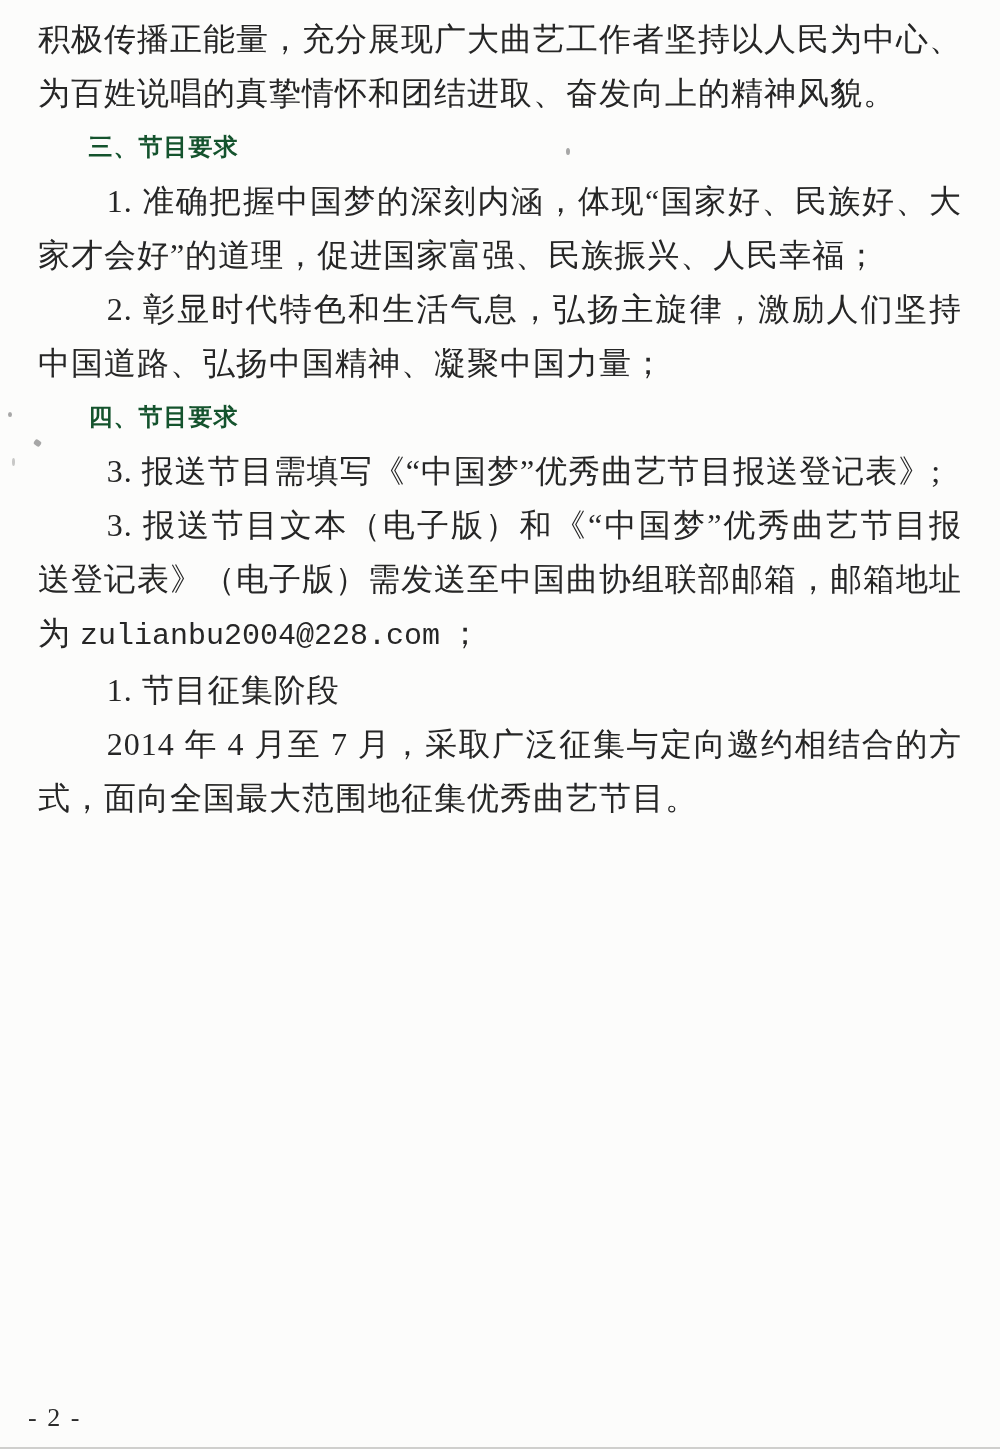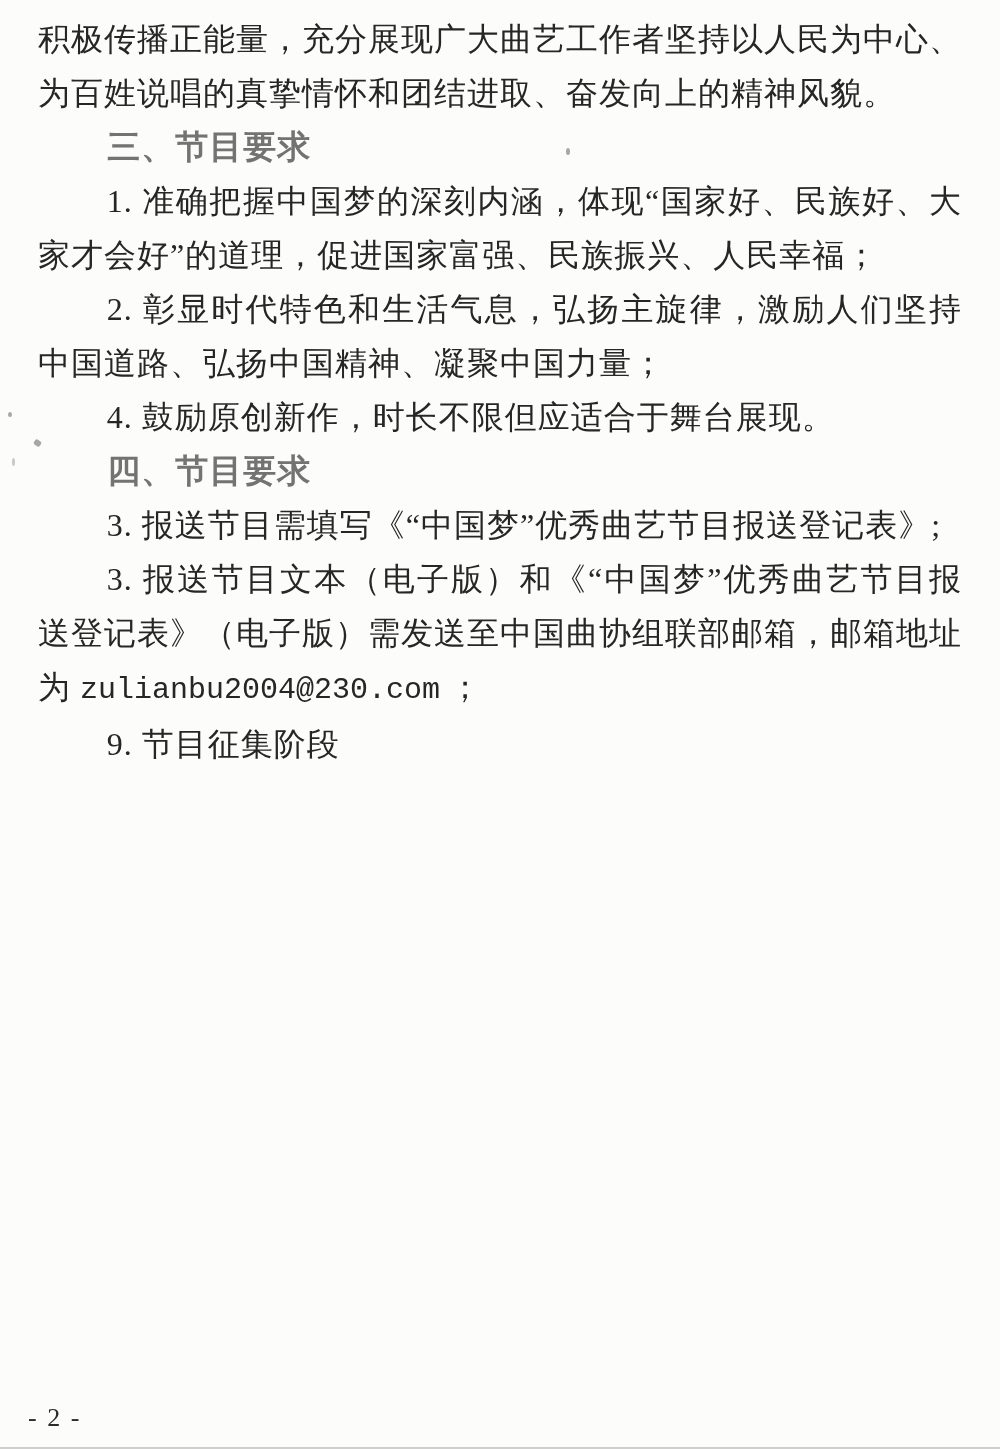--- a/index.html
+++ b/index.html
@@ -33,24 +33,24 @@
     letter-spacing: 1px;
     word-break: break-all;
   }
   .para.indent {
     text-indent: 2.15em;
   }
   .heading {
     margin: 0;
     font-family: "Liberation Sans", "DejaVu Sans", sans-serif;
     font-weight: 700;
-    font-size: 33px;
+    font-size: 24px;
     line-height: 54px;
     text-indent: 2.1em;
-    color: #737373;
+    color: #14532d;
     letter-spacing: 1px;
   }
   .mono {
     font-family: "Liberation Mono", "DejaVu Sans Mono", monospace;
     font-size: 30px;
     letter-spacing: 0;
   }
   .page-number {
     position: absolute;
     left: 28px;
@@ -74,25 +74,25 @@
 </style>
 </head>
 <body>
 
 <div class="page">
   <div class="content">
     <p class="para">积极传播正能量，充分展现广大曲艺工作者坚持以人民为中心、为百姓说唱的真挚情怀和团结进取、奋发向上的精神风貌。</p>
     <p class="heading">三、节目要求</p>
     <p class="para indent">1. 准确把握中国梦的深刻内涵，体现“国家好、民族好、大家才会好”的道理，促进国家富强、民族振兴、人民幸福；</p>
     <p class="para indent">2. 彰显时代特色和生活气息，弘扬主旋律，激励人们坚持中国道路、弘扬中国精神、凝聚中国力量；</p>
-    <p class="para indent">4. 鼓励原创新作，时长不限但应适合于舞台展现。</p>
     <p class="heading">四、节目要求</p>
     <p class="para indent">3. 报送节目需填写《“中国梦”优秀曲艺节目报送登记表》;</p>
-    <p class="para indent"><span>3. 报送节目文本（电子版）和《“中国梦”优秀曲艺节目报送登记表》（电子版）需发送至中国曲协组联部邮箱，邮箱地址为 </span><span class="mono">zulianbu2004@230.com</span><span> ；</span></p>
-    <p class="para indent">9. 节目征集阶段</p>
+    <p class="para indent"><span>3. 报送节目文本（电子版）和《“中国梦”优秀曲艺节目报送登记表》（电子版）需发送至中国曲协组联部邮箱，邮箱地址为 </span><span class="mono">zulianbu2004@228.com</span><span> ；</span></p>
+    <p class="para indent">1. 节目征集阶段</p>
+    <p class="para indent">2014 年 4 月至 7 月，采取广泛征集与定向邀约相结合的方式，面向全国最大范围地征集优秀曲艺节目。</p>
   </div>
 
   <div class="page-number">- 2 -</div>
 
   <div class="speck s1"></div>
   <div class="speck s2"></div>
   <div class="speck s3"></div>
   <div class="speck s4"></div>
 </div>
 

